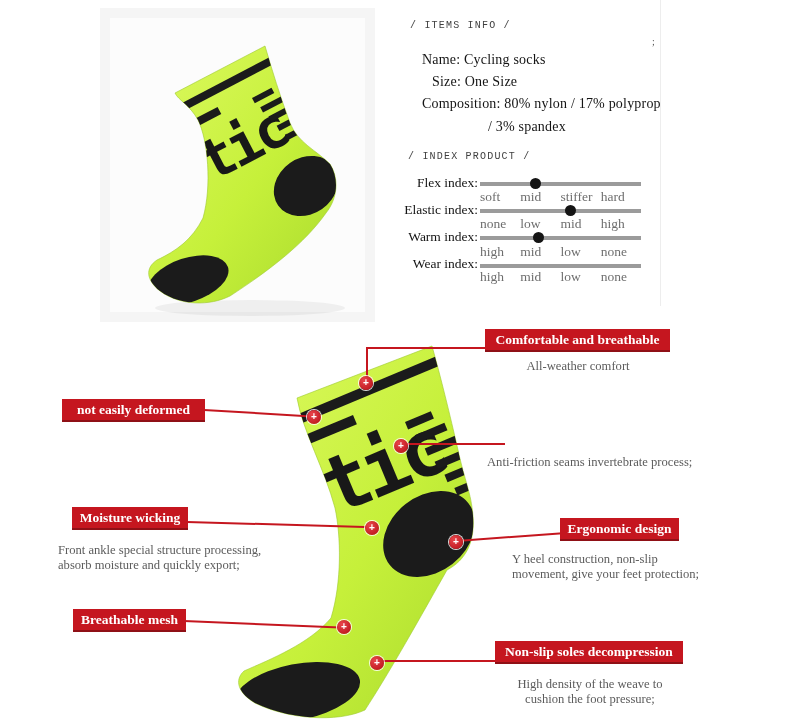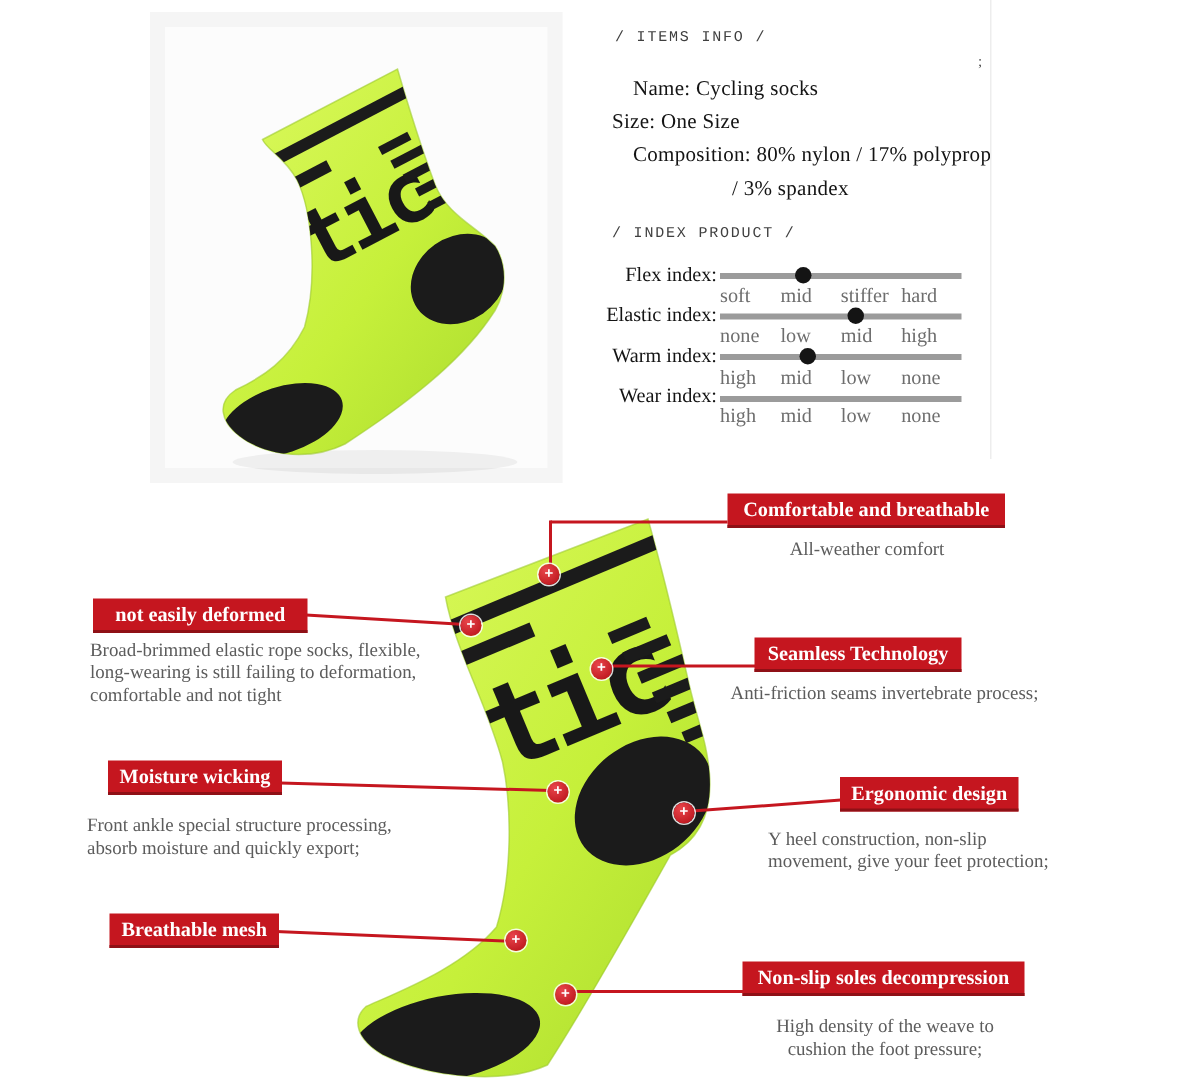--- a/index.html
+++ b/index.html
@@ -21,21 +21,21 @@
   .photo{position:absolute;left:100px;top:8px;width:275px;height:314px;background:#f5f5f5;z-index:1;}
   .photo svg{display:block;}
 
   
   .sec-header{position:absolute;font-family:Liberation Mono, monospace;font-size:10px;
               letter-spacing:1.2px;color:#3f3f3f;z-index:2;white-space:nowrap;}
   #items-header{left:410px;top:20px;}
   #index-header{left:408px;top:151px;}
   .info-line{position:absolute;font-size:14px;line-height:1.1;color:var(--ink);letter-spacing:.2px;z-index:2;}
   #info-name{left:422px;top:52px;}
-  #info-size{left:408px;top:74px;}
+  #info-size{left:432px;top:74px;}
   #info-comp{left:422px;top:96px;width:238px;white-space:nowrap;overflow:hidden;}
   #info-comp2{left:488px;top:119px;}
   .v-divider{position:absolute;left:660px;top:0;width:1px;height:306px;background:#ededed;z-index:1;}
   .fragment{position:absolute;left:652px;top:36px;font-size:10px;color:#555;z-index:2;}
 
   
   .idx-label{position:absolute;left:383px;width:95px;text-align:right;font-size:13.5px;color:var(--ink);z-index:2;}
   .idx-bar{position:absolute;left:480px;width:161px;height:4px;background:var(--slider-bar);z-index:2;}
   .idx-dot{position:absolute;top:-4px;width:11px;height:11px;margin-left:-5px;border-radius:50%;
            background:var(--slider-dot);}
@@ -225,29 +225,25 @@
 
   <div class="banner f1-banner">Comfortable and breathable</div>
   <div class="desc f1-desc">All-weather comfort</div>
   <div class="line f1-line-h"></div>
   <div class="line f1-line-v"></div>
   <div class="marker f1-marker">
       <span>+</span>
     </div>
 
   <div class="banner f2-banner">not easily deformed</div>
-  <div class="desc f2-desc">Broad-brimmed elastic rope socks, flexible,
-long-wearing is still failing to deformation,
-comfortable and not tight</div>
   <div class="line f2-line"></div>
   <div class="marker f2-marker">
       <span>+</span>
     </div>
 
-  <div class="banner f3-banner">Seamless Technology</div>
   <div class="desc f3-desc">Anti-friction seams invertebrate process;</div>
   <div class="line f3-line"></div>
   <div class="marker f3-marker">
       <span>+</span>
     </div>
 
   <div class="banner f4-banner">Moisture wicking</div>
   <div class="desc f4-desc">Front ankle special structure processing,
 absorb moisture and quickly export;</div>
   <div class="line f4-line"></div>

